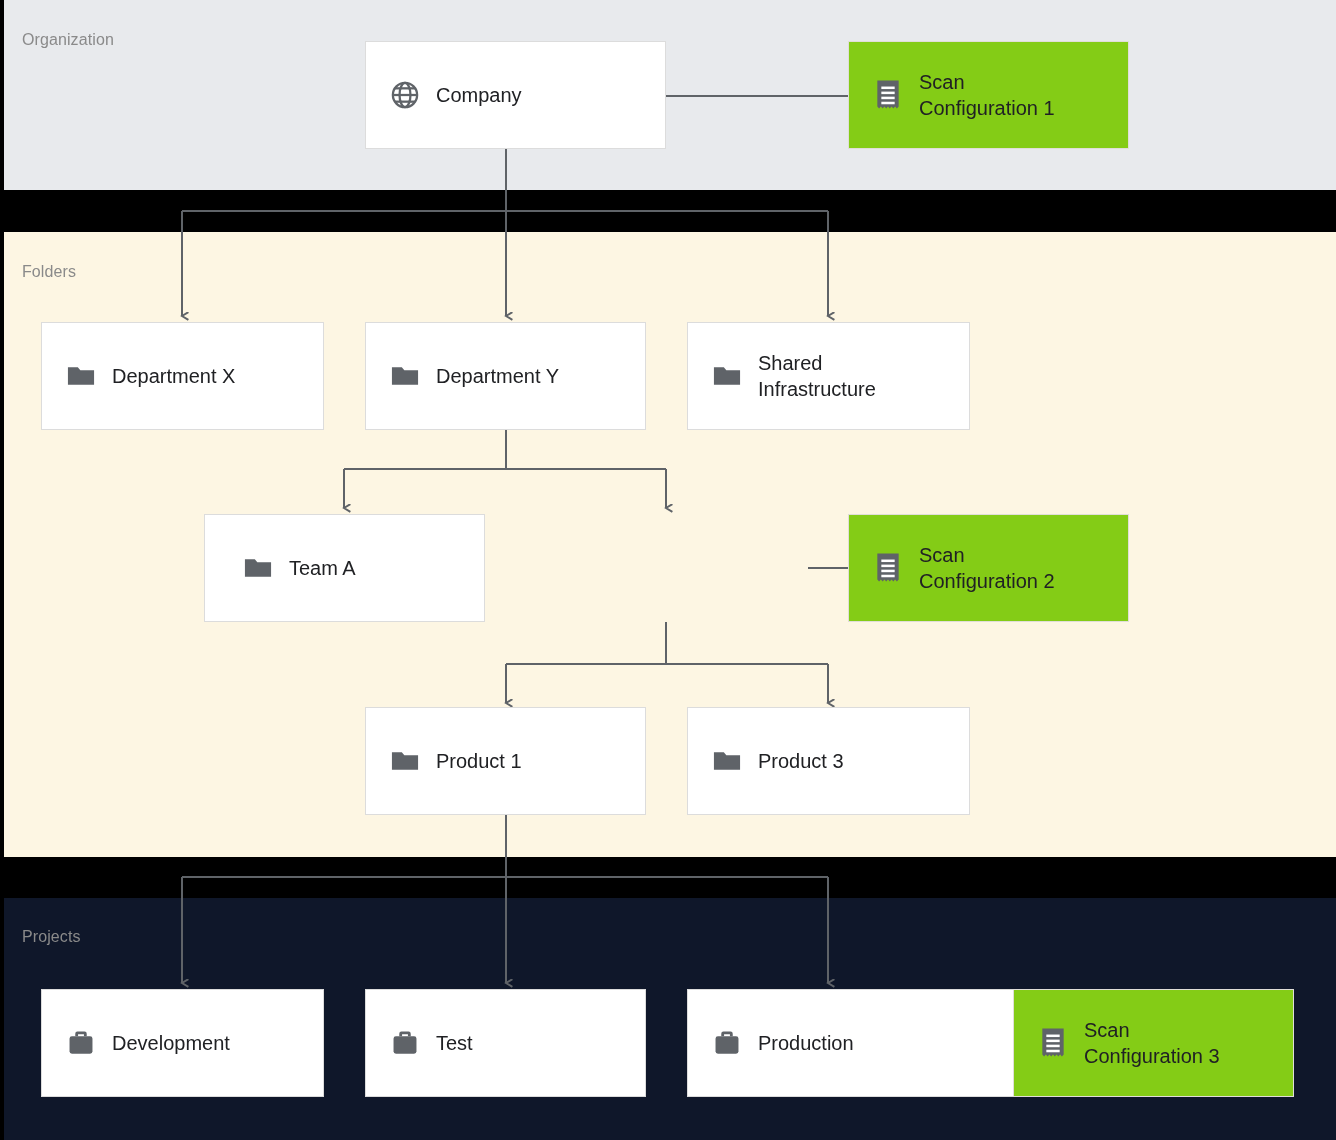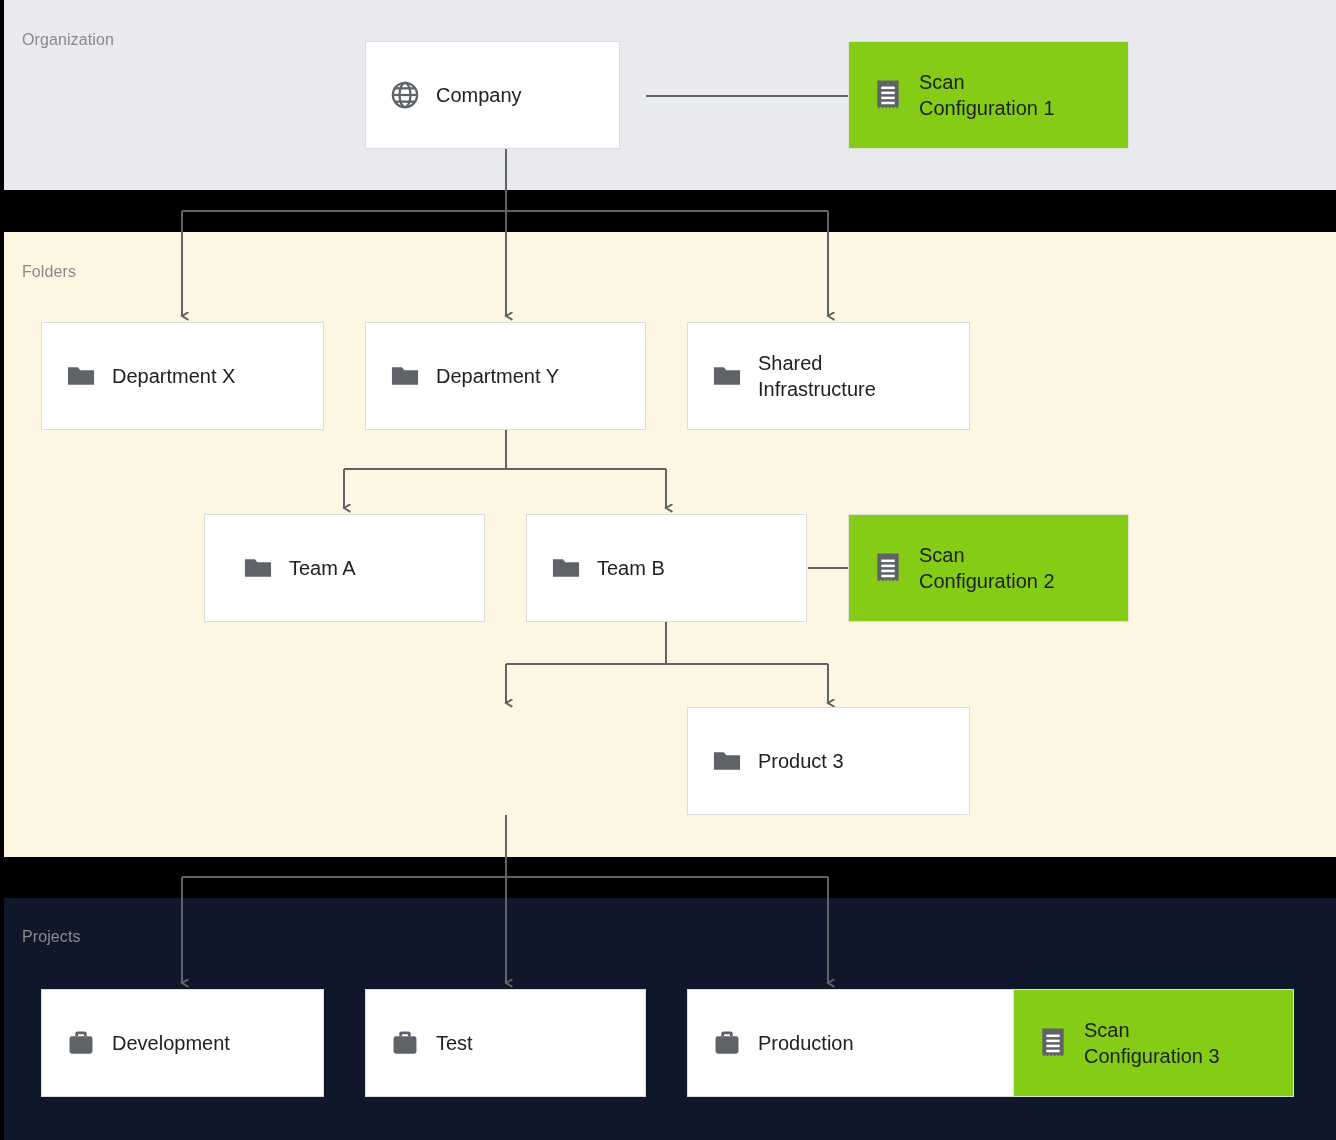--- a/index.html
+++ b/index.html
@@ -128,21 +128,21 @@
       <path d="M506,815 L506,877"></path>
       <path d="M182,877 L828,877"></path>
       <path d="M182,877 L182,983" marker-end="url(#arw)"></path>
       <path d="M506,877 L506,983" marker-end="url(#arw)"></path>
       <path d="M828,877 L828,983" marker-end="url(#arw)"></path>
 
       <path d="M970,1043 L1013,1043"></path>
     </g>
   </svg>
 
-  <div class="node" style="left:365px; top:41px; width:255px; height:108px;">
+  <div class="node" style="left:365px; top:41px; width:301px; height:108px;">
     <span class="ico">
       <svg width="32" height="32" viewBox="0 0 24 24">
         <g fill="none" stroke="#5f6368" stroke-width="1.7">
           <circle cx="12" cy="12" r="9.1"></circle>
           <ellipse cx="12" cy="12" rx="4.1" ry="9.1"></ellipse>
           <line x1="2.9" y1="12" x2="21.1" y2="12"></line>
           <line x1="4.3" y1="7" x2="19.7" y2="7"></line>
           <line x1="4.3" y1="17" x2="19.7" y2="17"></line>
         </g>
       </svg>
@@ -196,45 +196,45 @@
 
   <div class="node" style="left:204px; top:514px; width:281px; height:108px;padding-left:36px;">
     <span class="ico">
       <svg width="32" height="32" viewBox="0 0 24 24">
         <path d="M2.2,5.4 h7.4 l1.9,2.2 h10.3 v11.0 h-19.6 Z" fill="#5f6368"></path>
       </svg>
     </span>
     <span class="lbl">Team A</span>
   </div>
 
-  <div class="node" style="left:526px; top:514px; width:281px; height:108px;">
-    <span class="ico">
-      <svg width="32" height="32" viewBox="0 0 24 24">
-        <path d="M2.2,5.4 h7.4 l1.9,2.2 h10.3 v11.0 h-19.6 Z" fill="#5f6368"></path>
-      </svg>
-    </span>
-    <span class="lbl">Team B</span>
-  </div>
 
   <div class="node scan" style="left:848px; top:514px; width:281px; height:108px;">
     <span class="ico">
       <svg width="30" height="32" viewBox="0 0 22 24">
         <path d="M3,1.2 h16 v19.5 l-1.33,1.4 -1.33,-1.4 -1.34,1.4 -1.33,-1.4 -1.34,1.4 -1.33,-1.4 -1.34,1.4 -1.33,-1.4 -1.34,1.4 -1.33,-1.4 -1.34,1.4 L3,20.7 Z" fill="#5f6368"></path>
         <g stroke="#ffffff" stroke-width="1.9">
           <line x1="6" y1="6.6" x2="16" y2="6.6"></line>
           <line x1="6" y1="10.4" x2="16" y2="10.4"></line>
           <line x1="6" y1="14.2" x2="16" y2="14.2"></line>
           <line x1="6" y1="18.0" x2="16" y2="18.0"></line>
         </g>
       </svg>
     </span>
     <span class="lbl">Scan
 Configuration 2</span>
   </div>
 
+  <div class="node" style="left:365px; top:707px; width:281px; height:108px;">
+    <span class="ico">
+      <svg width="32" height="32" viewBox="0 0 24 24">
+        <path d="M2.2,5.4 h7.4 l1.9,2.2 h10.3 v11.0 h-19.6 Z" fill="#5f6368"></path>
+      </svg>
+    </span>
+    <span class="lbl">Product 1</span>
+  </div>
 
   <div class="node" style="left:687px; top:707px; width:283px; height:108px;">
     <span class="ico">
       <svg width="32" height="32" viewBox="0 0 24 24">
         <path d="M2.2,5.4 h7.4 l1.9,2.2 h10.3 v11.0 h-19.6 Z" fill="#5f6368"></path>
       </svg>
     </span>
     <span class="lbl">Product 3</span>
   </div>
 

